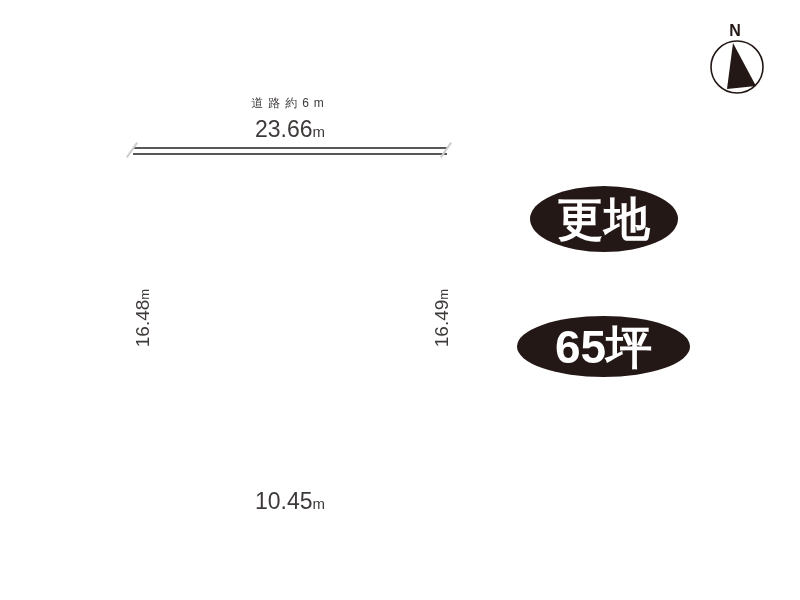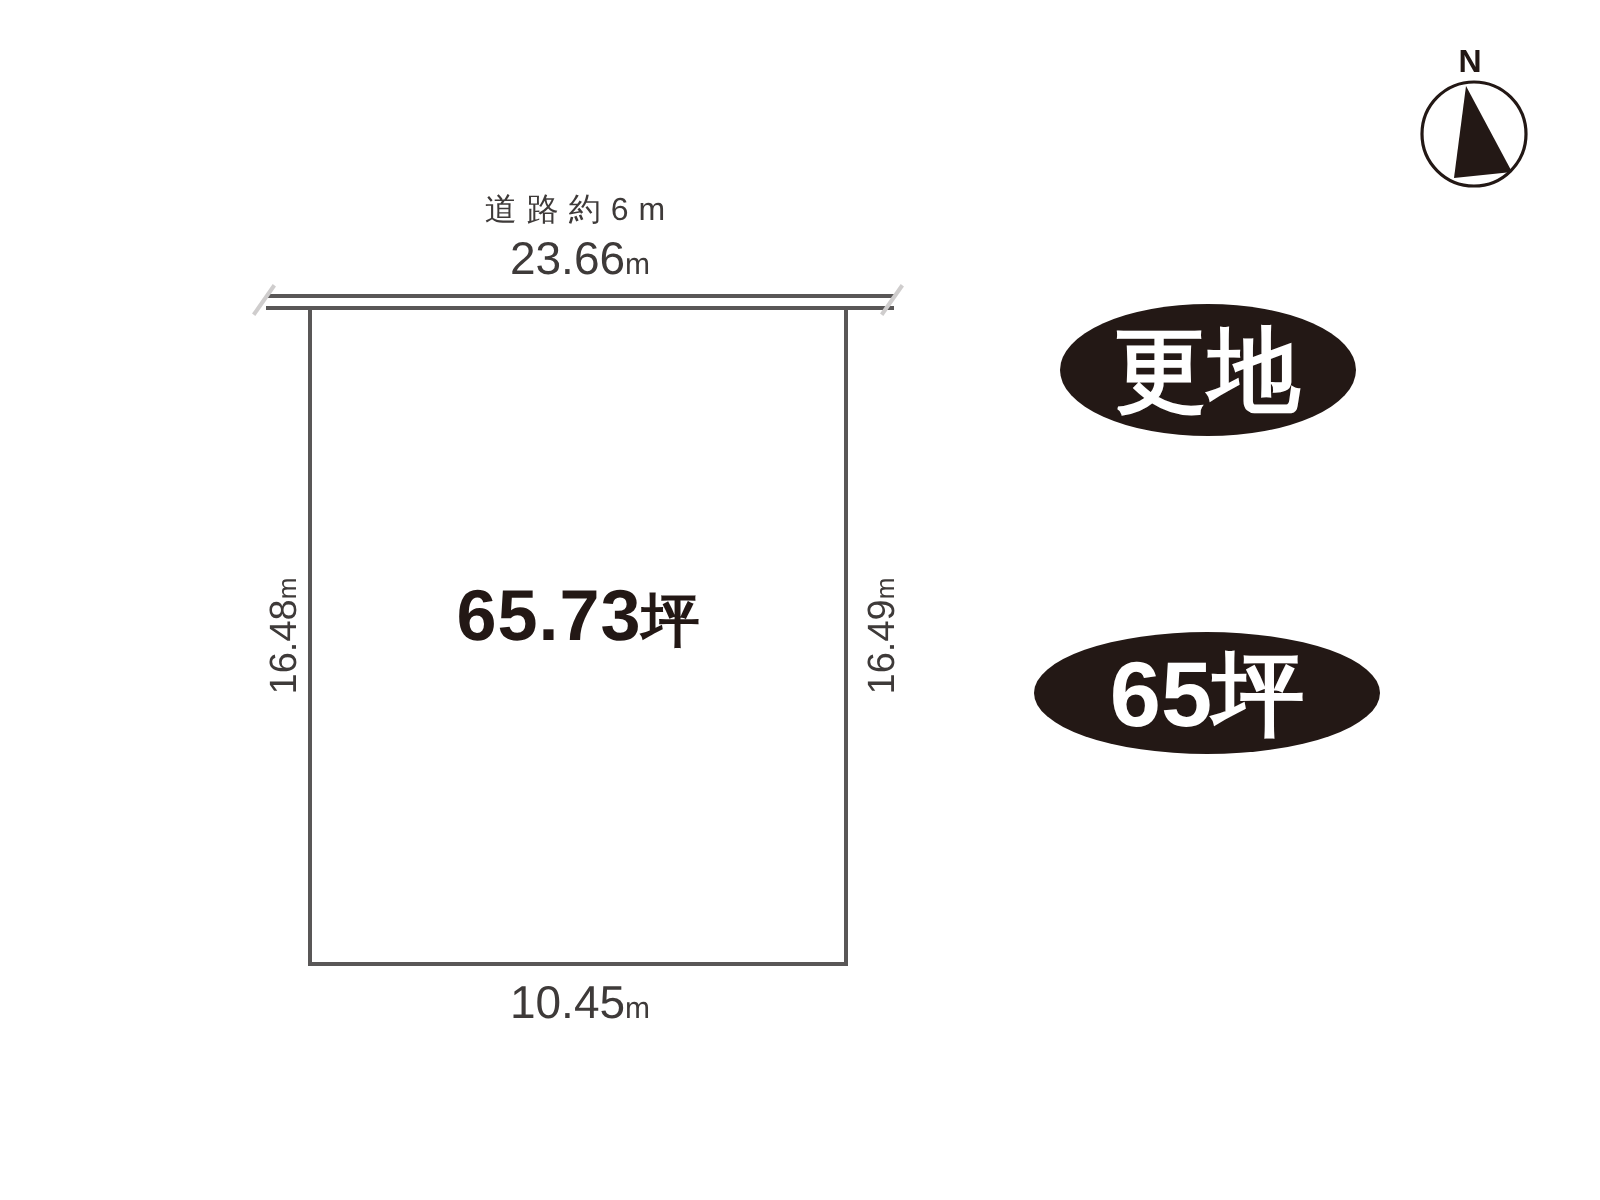--- a/index.html
+++ b/index.html
@@ -54,62 +54,57 @@
   .dim-side { position: absolute; width: 90px; height: 22px; text-align: center; line-height: 22px; }
   .dim-side .value { font-size: 19px; }
   .dim-side .unit  { font-size: 13px; }
   .dim-left  { left: 98px;  top: 307px; transform: rotate(-90deg); }
   .dim-right { left: 397px; top: 307px; transform: rotate(-90deg); }
 
   
   .road-label {
     position: absolute; left: 133px; top: 95px; width: 314px;
     text-align: center; color: #3e3a39;
-    font-size: 16px; letter-spacing: 5px; white-space: nowrap;
+    font-size: 12px; letter-spacing: 5px; white-space: nowrap;
   }
 
   
   .compass { position: absolute; left: 702px; top: 16px; width: 70px; height: 82px; }
 
   
   .badge {
     position: absolute; background: #231815; border-radius: 50%;
     display: flex; align-items: center; justify-content: center;
     overflow: visible;
   }
   .badge .badge-text {
     color: #ffffff; font-weight: bold; line-height: 1;
     white-space: nowrap;
   }
-  .badge-sarachi { left: 530px; top: 152px; width: 148px; height: 66px; }
+  .badge-sarachi { left: 530px; top: 186px; width: 148px; height: 66px; }
   .badge-sarachi .badge-text { font-size: 46px; letter-spacing: 1px; }
   .badge-tsubo   { left: 517px; top: 316px; width: 173px; height: 61px; }
   .badge-tsubo   .badge-text { font-size: 46px; }
 </style>
 </head>
 <body>
 
 <div class="stage">
 
   <div class="road-label">道路約6m</div>
 
   <div class="dim dim-top">
     <span class="value">23.66</span><span class="unit">m</span>
   </div>
 
   <div class="road-line upper"></div>
   <div class="road-line lower"></div>
   <div class="road-break left-end"></div>
   <div class="road-break right-end"></div>
 
-  <div class="plot-rect">
-    <div class="area-label">
-      <span class="value">65.73</span><span class="unit">坪</span>
-    </div>
-  </div>
 
   <div class="dim dim-side dim-left">
     <span class="value">16.48</span><span class="unit">m</span>
   </div>
   <div class="dim dim-side dim-right">
     <span class="value">16.49</span><span class="unit">m</span>
   </div>
 
   <div class="dim dim-bottom">
     <span class="value">10.45</span><span class="unit">m</span>

